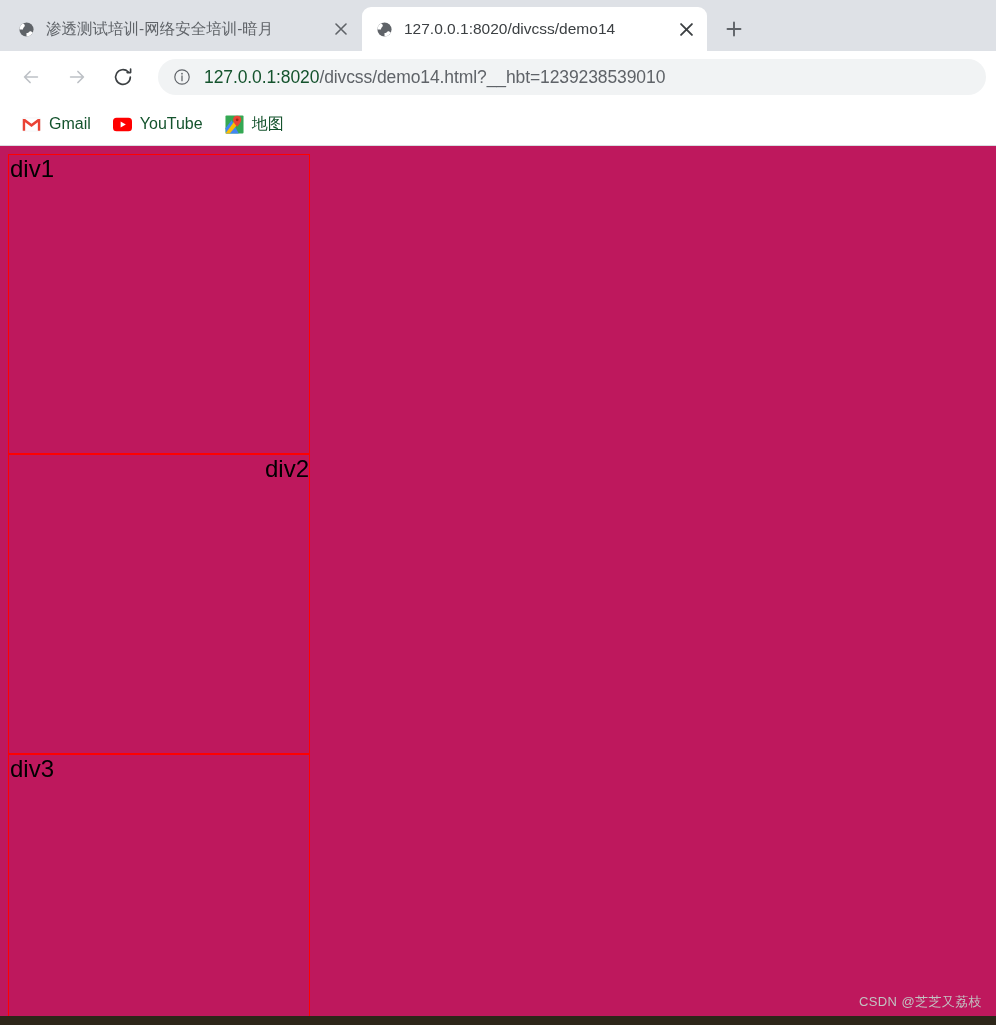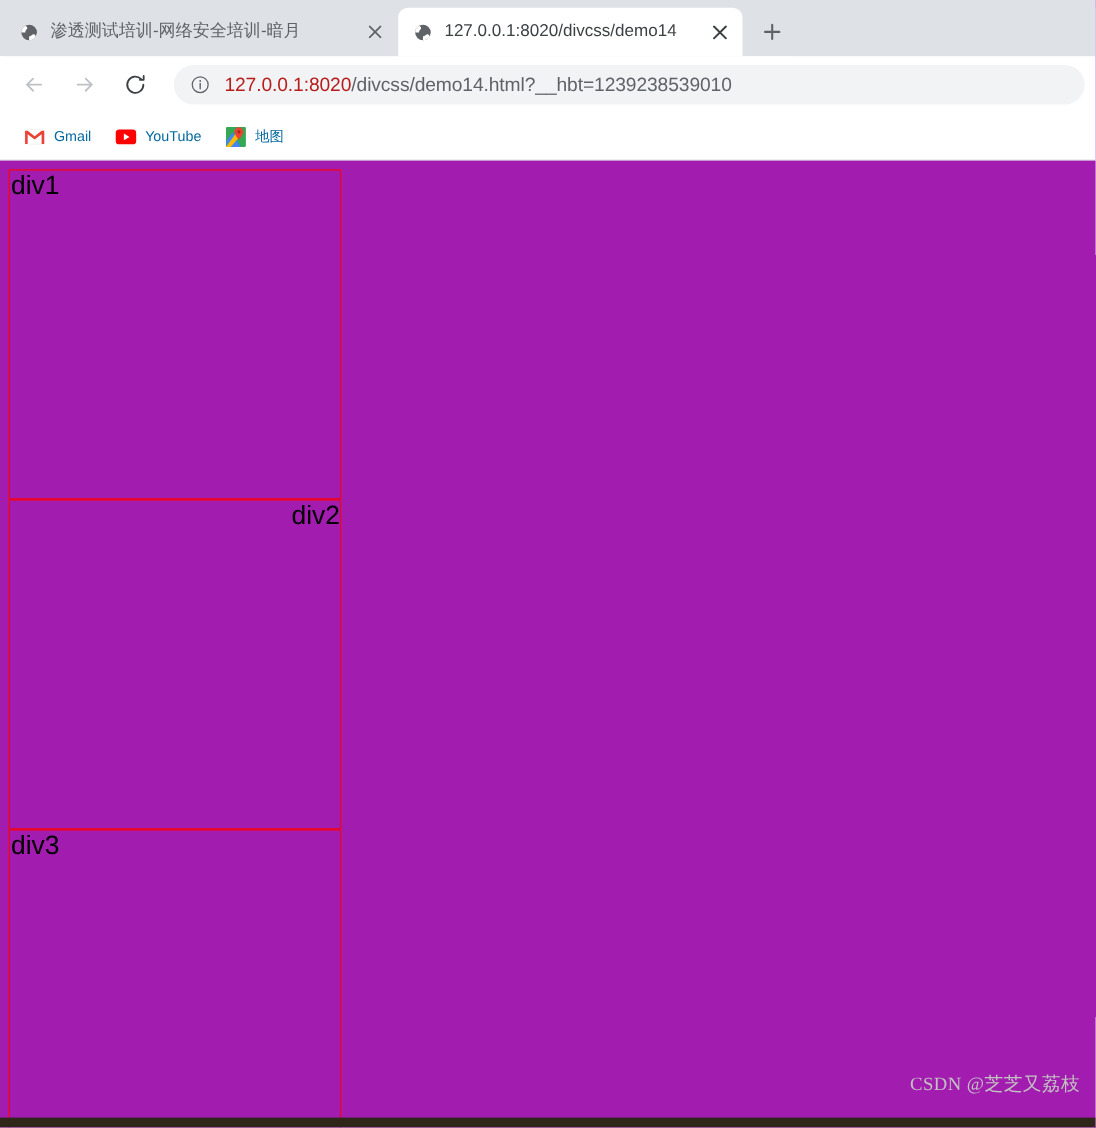--- a/index.html
+++ b/index.html
@@ -41,21 +41,21 @@
     align-items: center;
     box-sizing: border-box;
     position: relative;
     padding: 0 10px 0 14px;
   }
   .tab.inactive {
     width: 358px;
     background: #dee1e6;
   }
   .tab.active {
-    width: 313px;
+    width: 345px;
     background: #ffffff;
     border-radius: 9px 9px 0 0;
   }
   .tab-favicon {
     width: 17px;
     height: 17px;
     flex: 0 0 auto;
     margin-right: 11px;
     display: flex;
     align-items: center;
@@ -140,21 +140,21 @@
     justify-content: center;
   }
   .omnibox-url {
     font-size: 17.5px;
     color: #5f6368;
     white-space: nowrap;
     overflow: hidden;
     letter-spacing: -0.1px;
     line-height: 22px;
   }
-  .omnibox-url .host { color: #b91c1c; font-weight: 500; }
+  .omnibox-url .host { color: #14532d; font-weight: 500; }
 
   
   .bookmarks {
     height: 43px;
     background: #ffffff;
     display: flex;
     align-items: center;
     padding-left: 14px;
     box-sizing: border-box;
     border-bottom: 1px solid #dadce0;
@@ -171,30 +171,30 @@
   .bm-icon {
     width: 19px;
     height: 19px;
     flex: 0 0 auto;
     margin-right: 8px;
     display: flex;
     align-items: center;
     justify-content: center;
   }
   .bm-label {
-    font-size: 13px;
-    color: #0369a1;
+    font-size: 16px;
+    color: #14532d;
     white-space: nowrap;
     line-height: 20px;
   }
 
   
   .viewport {
     flex: 1 1 auto;
-    background: #a21caf;
+    background: #be185d;
     position: relative;
     overflow: hidden;
     padding-left: 19px;
   }
   .page-content {
     position: absolute;
     left: 0;
     top: 0;
     width: 996px;
     padding: 8px;
@@ -211,26 +211,25 @@
   }
   .demo-div .label {
     display: block;
     padding-left: 1px;
   }
 
   
   .watermark {
     position: absolute;
     right: 14px;
-    bottom: 28px;
-    font-size: 17px;
+    bottom: 14px;
+    font-size: 13px;
     color: #c2c2c2;
     white-space: nowrap;
     letter-spacing: 0.4px;
-    font-family: Liberation Serif, serif;
   }
 
   
   .bottom-strip {
     position: absolute;
     left: 0;
     bottom: 0;
     width: 996px;
     height: 9px;
     background: #2d2619;

